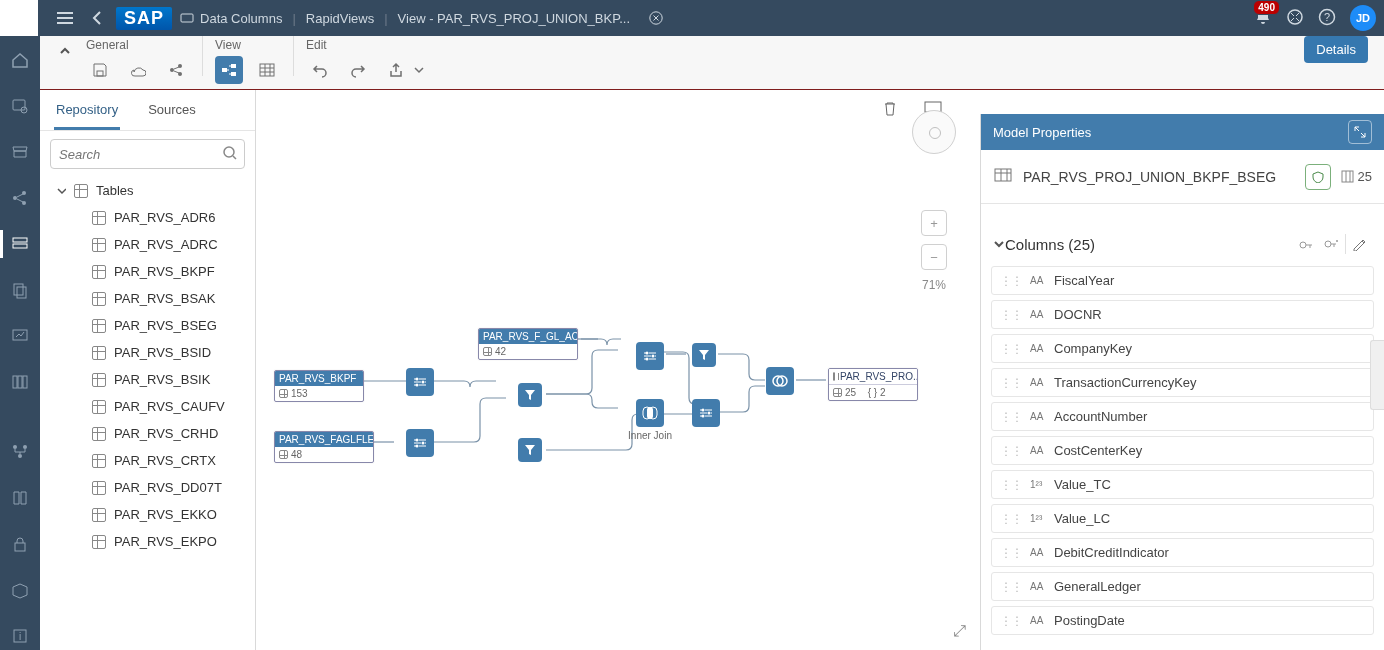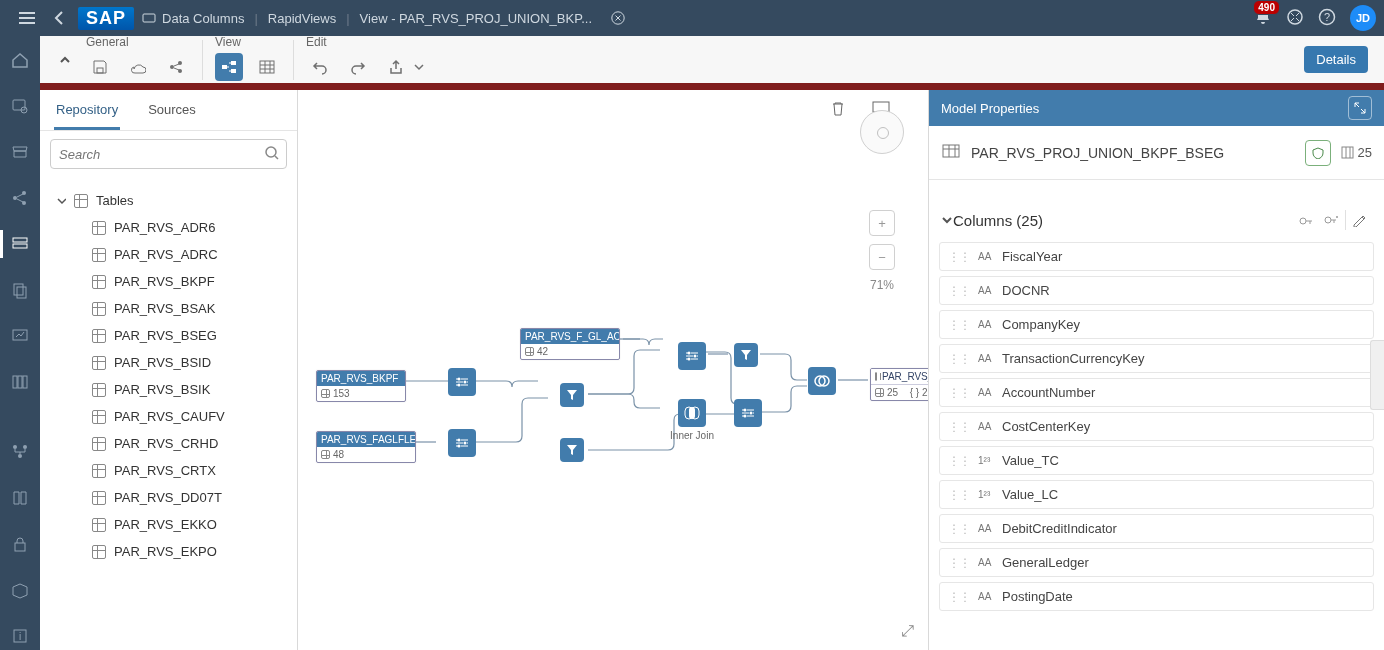--- a/index.html
+++ b/index.html
@@ -1,62 +1,62 @@
 <!DOCTYPE html>
 <html><head>
 <meta charset="utf-8">
 <style>
 * { margin: 0; padding: 0; box-sizing: border-box; font-family: Arial, Helvetica, sans-serif; }
 body { width: 1384px; height: 650px; overflow: hidden; background: #fff; font-size: 13px; color: #333; }
 
 
-.top-header { height: 36px; background: #354a5f; display: flex; align-items: center; padding: 0 8px; color: #cfd8e0; }
+.top-header { height: 36px; background: #354a5f; display: flex; align-items: center; padding: 0 8px; color: #cfd8e0; margin-left: 38px; }
 .top-header .menu-btn { width: 38px; height: 36px; display: flex; align-items: center; justify-content: center; cursor: pointer; }
 .top-header .back-btn { width: 28px; height: 28px; display:flex;align-items:center;justify-content:center; cursor:pointer; margin-right:4px;}
 .sap-logo { font-weight: bold; color: #fff; font-size: 18px; letter-spacing: 1px; background: linear-gradient(#07c,#05a); padding: 1px 8px; border-radius: 2px; margin-right: 8px;}
 .breadcrumb { display: flex; align-items: center; gap: 10px; font-size: 13px; }
 .breadcrumb .sep { color: #6c7a89; }
 .breadcrumb .bc-item { display: flex; align-items: center; gap: 6px; cursor: pointer; }
 .breadcrumb .close-x { width: 20px; height: 20px; border-radius: 50%; display: flex; align-items: center; justify-content: center; color:#cfd8e0; cursor:pointer; margin-left:6px;}
 .top-header .spacer { flex: 1; }
 .top-header .right-icons { display: flex; align-items: center; gap: 14px; }
 .bell-wrap { position: relative; cursor:pointer;}
 .bell-badge { position:absolute; top:-8px; right:-8px; background:#b00; color:#fff; font-size:10px; padding:1px 4px; border-radius:6px; border:1px solid #354a5f;font-weight:bold;}
 .avatar { width: 26px; height: 26px; border-radius: 50%; background: #1d8cf8; color:#fff; display: flex; align-items: center; justify-content: center; font-size: 11px; font-weight: bold; cursor:pointer;}
 
 
 .left-rail { position: absolute; left: 0; top: 36px; bottom: 0; width: 40px; background: #354a5f; display: flex; flex-direction: column; align-items: center; padding-top: 10px; gap: 18px; color:#9fb0c0;}
 .left-rail .rail-icon { width: 40px; height: 28px; display:flex;align-items:center;justify-content:center; cursor:pointer; opacity:.85;}
 .left-rail .rail-icon.sel { color:#fff; opacity:1; position:relative;}
 .left-rail .rail-icon.sel::before { content:''; position:absolute; left:0; top:0; bottom:0; width:3px; background:#fff;}
 
 
-.toolbar { position:absolute; left:40px; right:0; top:36px; height:54px; background:#f7f7f7; border-bottom:7px solid #7f1d1d; display:flex; align-items:center; padding-left:10px;}
+.toolbar { position:absolute; left:40px; right:0; top:36px; height:54px; background:#f7f7f7; border-bottom:1px solid #7f1d1d; display:flex; align-items:flex-start; padding-left:10px;}
 .toolbar .caret-btn { width:30px; height:30px; display:flex;align-items:center;justify-content:center; cursor:pointer; color:#555;}
 .toolbar .grp { display:flex; flex-direction:column; position:relative;}
 .toolbar .grp-label { position:absolute; top:2px; left:6px; font-size:12px; color:#666;}
 .toolbar .grp-body { height:54px; display:flex; align-items:flex-end; padding:0 6px 6px 6px; gap:10px;}
 .tb-btn { width:28px; height:28px; display:flex;align-items:center;justify-content:center; cursor:pointer; color:#707070; border-radius:4px;}
 .tb-btn.active { background:#427cac; color:#fff;}
 .toolbar .vsep { width:1px; height:40px; background:#ddd; margin:0 6px;}
 .toolbar .spacer { flex:1;}
 .details-btn { background:#3678af; color:#fff; padding:6px 12px; border-radius:4px; cursor:pointer; font-size:13px; margin-right:16px;}
 
 
 .main { position:absolute; left:40px; top:90px; right:0; bottom:0; display:flex; }
 
 
-.left-panel { width:258px; border-right:1px solid #d9d9d9; display:flex; flex-direction:column; background:#fff;}
+.left-panel { width:216px; border-right:1px solid #d9d9d9; display:flex; flex-direction:column; background:#fff;}
 .lp-tabs { display:flex; padding:4px 14px 0 14px; gap:26px; border-bottom:1px solid #e5e5e5; font-size:13px; color:#555;}
 .lp-tab { padding:8px 2px 10px 2px; cursor:pointer;}
 .lp-tab.active { color:#346187; border-bottom:3px solid #427cac; font-weight:500;}
 .lp-search { margin:8px 10px; position:relative;}
 .lp-search input { width:100%; height:30px; border:1px solid #ccc; border-radius:4px; padding:0 30px 0 8px; font-size:13px; font-style:italic; color:#999;}
 .lp-search .icon { position:absolute; right:8px; top:7px; color:#888;}
-.lp-list { flex:1; overflow:auto;margin-top:10px;}
+.lp-list { flex:1; overflow:auto;}
 .lp-list::-webkit-scrollbar{width:10px;} .lp-list::-webkit-scrollbar-thumb{background:#c4c4c4;border-radius:4px;}
 .tree-group { display:flex; align-items:center; gap:8px; padding:6px 10px 6px 16px; font-size:13px; color:#333; cursor:pointer;}
 .tree-item { display:flex; align-items:center; gap:8px; padding:6px 10px 6px 52px; font-size:13px; color:#333; cursor:pointer;}
 .grid-ico { width:14px; height:14px; border:1px solid #888; border-radius:2px; position:relative;}
 .grid-ico::before,.grid-ico::after{content:'';position:absolute;background:#888;}
 .grid-ico::before{left:4px;top:0;width:1px;height:100%;}
 .grid-ico::after{top:4px;left:0;height:1px;width:100%;}
 
 
 .canvas { flex:1; position:relative; background:#fff; overflow:hidden;}
@@ -69,21 +69,21 @@
 .canvas-icons .ci { cursor:pointer;}
 .canvas-svg { position:absolute; left:0; top:0; width:100%; height:100%; pointer-events:none;}
 .canvas-node { position:absolute; border:1px solid #88a; border-radius:2px; background:#fff; box-shadow:0 0 0 1px rgba(0,0,0,.02); display:flex; flex-direction:column; overflow:hidden;}
 .canvas-node .nhdr { background:#427cac; color:#fff; font-size:10px; padding:2px 4px; display:flex; align-items:center; gap:3px;}
 .canvas-node .nbody { padding:2px 4px; font-size:10px; color:#666; display:flex;align-items:center;gap:3px;}
 .op-node { position:absolute; width:28px; height:28px; background:#427cac; color:#fff; border-radius:4px; display:flex;align-items:center;justify-content:center;}
 .op-node.sq { width:24px;height:24px;}
 .op-lbl { position:absolute; font-size:10px; color:#666; transform:translateX(-50%);}
 
 
-.right-panel { width:456px; border-left:1px solid #d9d9d9; display:flex; flex-direction:column; background:#fff;}
+.right-panel { width:404px; border-left:1px solid #d9d9d9; display:flex; flex-direction:column; background:#fff;margin-top:24px;}
 .rp-hdr { height:36px; background:#427cac; color:#fff; display:flex; align-items:center; padding:0 12px; font-size:13px; justify-content:space-between;}
 .rp-hdr .exp-btn { width:24px;height:24px;border:1px solid rgba(255,255,255,.5);border-radius:4px;display:flex;align-items:center;justify-content:center;cursor:pointer;}
 .rp-subhdr { height:54px; display:flex; align-items:center; padding:0 12px; gap:10px; border-bottom:1px solid #e5e5e5;}
 .rp-subhdr .model-name { flex:1; font-size:14px; color:#444; overflow:hidden; text-overflow:ellipsis; white-space:nowrap;}
 .shield-badge { width:26px;height:26px;border:1px solid #7bb07b;border-radius:4px;display:flex;align-items:center;justify-content:center;color:#4a8a4a;font-size:12px;}
 .count-badge { display:flex; align-items:center; gap:4px; font-size:13px; color:#555;}
 .rp-btm-ghost { height:22px;}
 .rp-section-hdr { display:flex; align-items:center; padding:8px 12px; gap:0; font-size:15px; color:#333;}
 .rp-section-hdr .chev { cursor:pointer; color:#555;}
 .rp-section-hdr .title { flex:1;}

